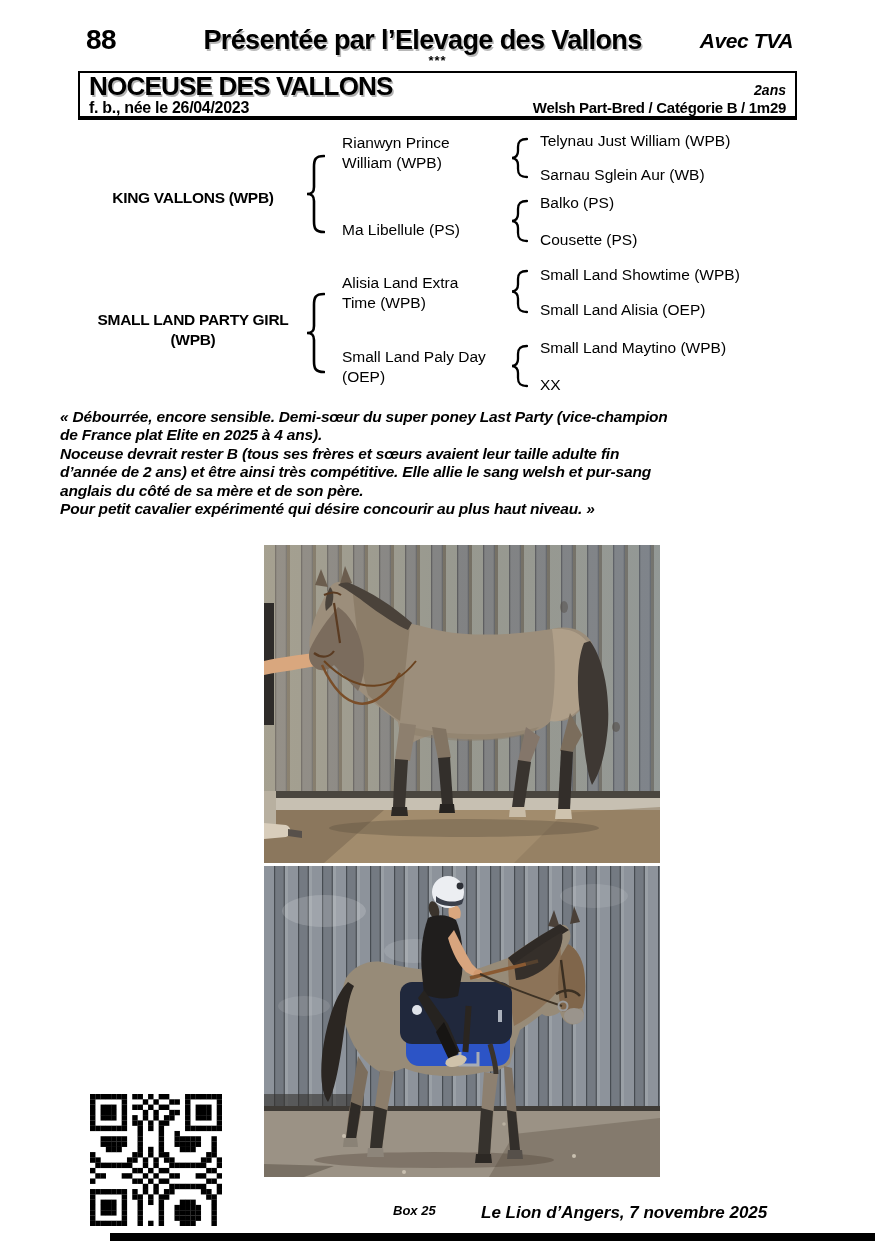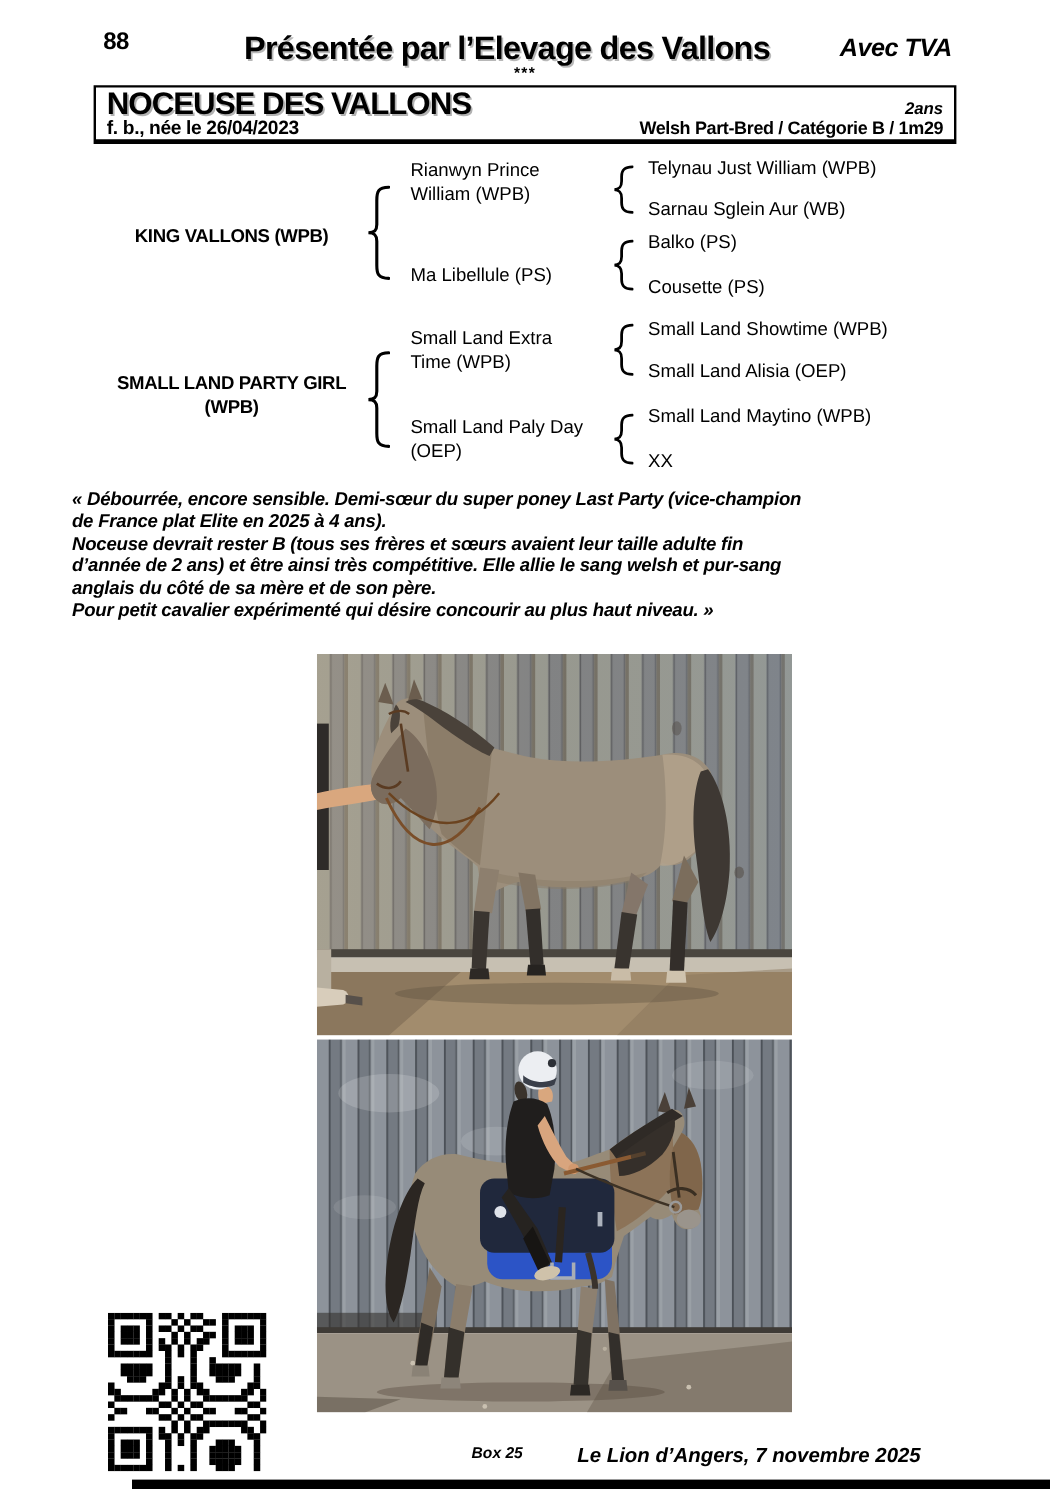--- a/index.html
+++ b/index.html
@@ -2,21 +2,21 @@
 <html><head>
 <meta charset="utf-8">
 <style>
   html,body{margin:0;padding:0;background:#ffffff;}
   .page{
     position:relative;width:875px;height:1241px;margin:0 auto;background:#fff;
     font-family:"Liberation Sans","DejaVu Sans",sans-serif;color:#000;overflow:hidden;
   }
   .abs{position:absolute;}
   
-  .hdr-num{left:86px;top:24px;font-size:20px;font-weight:bold;letter-spacing:-.5px;}
+  .hdr-num{left:86px;top:24px;font-size:28px;font-weight:bold;letter-spacing:-.5px;}
   .hdr-title{left:100px;right:130px;top:25px;text-align:center;font-size:27px;font-weight:bold;
     letter-spacing:-.6px;text-shadow:1.5px 1.5px 0 rgba(0,0,0,.28);white-space:nowrap;}
   .hdr-tva{right:82px;top:29px;font-size:21px;font-style:italic;font-weight:600;letter-spacing:-.4px;}
   .hdr-stars{left:0;right:0;top:53px;text-align:center;font-size:13px;font-weight:bold;letter-spacing:1px;}
   
   .infobox{left:78px;top:71px;width:719px;height:49px;border:2px solid #000;border-bottom-width:4px;
     box-sizing:border-box;padding:1px 9px 2px 9px;}
   .ib-row{display:flex;justify-content:space-between;align-items:baseline;}
   .h-name{font-size:26px;font-weight:bold;letter-spacing:-.8px;line-height:25px;
     text-shadow:1.5px 1.5px 0 rgba(0,0,0,.3);white-space:nowrap;}
@@ -70,21 +70,21 @@
 
     <svg class="brace big" style="left:227px;top:30px;width:20px;height:84px;" viewBox="0 0 20 80">
         <path d="M19,2 C10,2 9,6 9,13 L9,33 C9,38 7,40 2,40 C7,40 9,42 9,47 L9,67 C9,74 10,78 19,78" stroke="#000" stroke-width="2.6" fill="none" stroke-linecap="round"></path>
       </svg>
     <svg class="brace big" style="left:227px;top:168px;width:20px;height:86px;" viewBox="0 0 20 82">
         <path d="M19,2 C10,2 9,6 9,13 L9,34 C9,39 7,41 2,41 C7,41 9,43 9,48 L9,69 C9,76 10,80 19,80" stroke="#000" stroke-width="2.6" fill="none" stroke-linecap="round"></path>
       </svg>
 
     <div class="abs g2" style="top:11px;">Rianwyn Prince William (WPB)</div>
     <div class="abs g2" style="top:98px;">Ma Libellule (PS)</div>
-    <div class="abs g2" style="top:151px;">Small Land Extra Time (WPB)</div>
+    <div class="abs g2" style="top:151px;">Alisia Land Extra Time (WPB)</div>
     <div class="abs g2" style="top:225px;">Small Land Paly Day (OEP)</div>
 
     <svg class="brace sm" style="left:434px;top:13px;width:16px;height:46px;" viewBox="0 0 16 42">
         <path d="M15,2 C7,2 6,6 6,10 L6,14 C6,19 4,21 -1,21 C4,21 6,23 6,28 L6,32 C6,36 7,40 15,40" stroke="#000" stroke-width="2.3" fill="none" stroke-linecap="round"></path>
       </svg>
     <svg class="brace sm" style="left:434px;top:75px;width:16px;height:48px;" viewBox="0 0 16 44">
         <path d="M15,2 C7,2 6,6 6,10 L6,15 C6,20 4,22 -1,22 C4,22 6,24 6,29 L6,34 C6,38 7,42 15,42" stroke="#000" stroke-width="2.3" fill="none" stroke-linecap="round"></path>
       </svg>
     <svg class="brace sm" style="left:434px;top:145px;width:16px;height:49px;" viewBox="0 0 16 45">
         <path d="M15,2 C7,2 6,6 6,10 L6,15.5 C6,20.5 4,22.5 -1,22.5 C4,22.5 6,24.5 6,29.5 L6,35 C6,39 7,43 15,43" stroke="#000" stroke-width="2.3" fill="none" stroke-linecap="round"></path>

